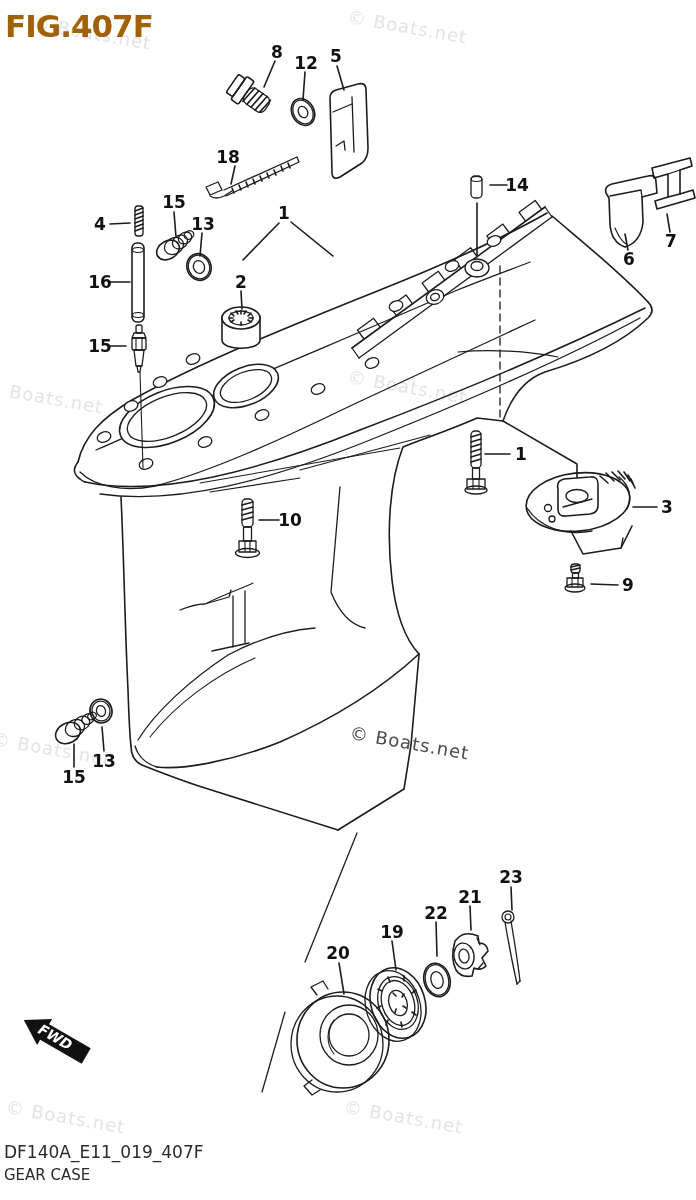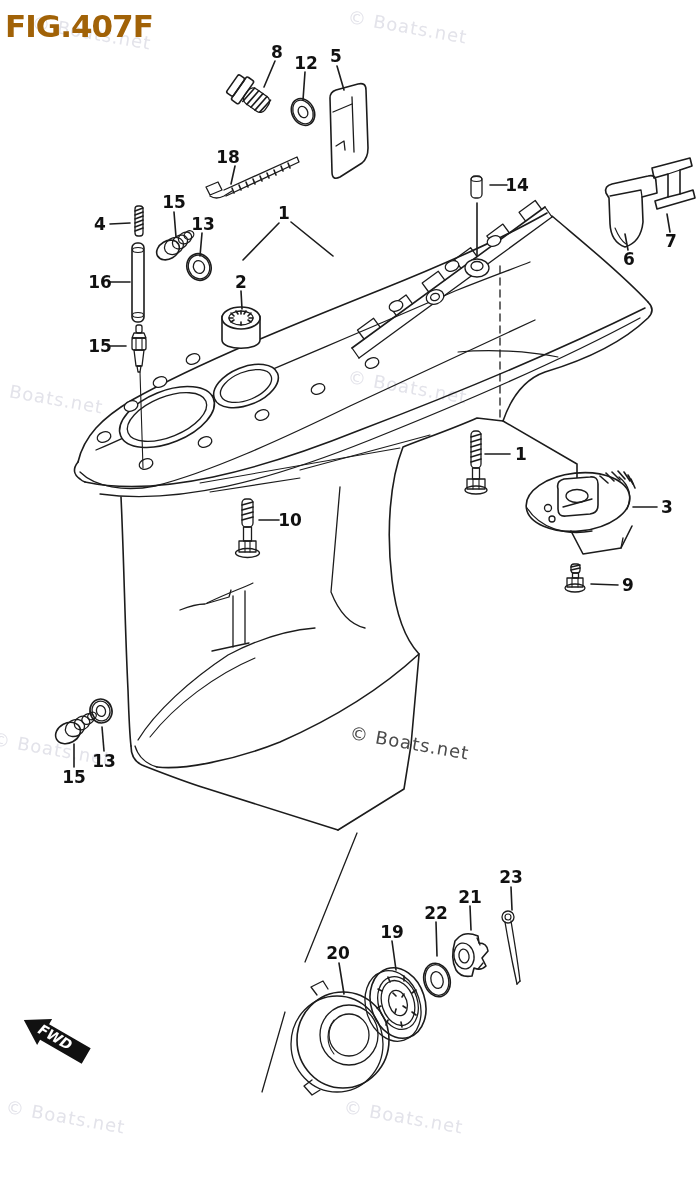--- a/index.html
+++ b/index.html
@@ -455,14 +455,18 @@
   <span class="callout" style="left:74px;top:777px;">15</span>
   <span class="callout" style="left:100px;top:282px;">16</span>
   <span class="callout" style="left:100px;top:346px;">15</span>
   <span class="callout" style="left:228px;top:157px;">18</span>
   <span class="callout" style="left:392px;top:932px;">19</span>
   <span class="callout" style="left:338px;top:953px;">20</span>
   <span class="callout" style="left:470px;top:897px;text-align:right;">21</span>
   <span class="callout" style="left:436px;top:913px;">22</span>
   <span class="callout" style="left:511px;top:877px;">23</span>
 
+  <div id="footer">
+    <div class="code">DF140A_E11_019_407F</div>
+    <div class="name">GEAR CASE</div>
+  </div>
 
 </div>
 
 </body></html>

